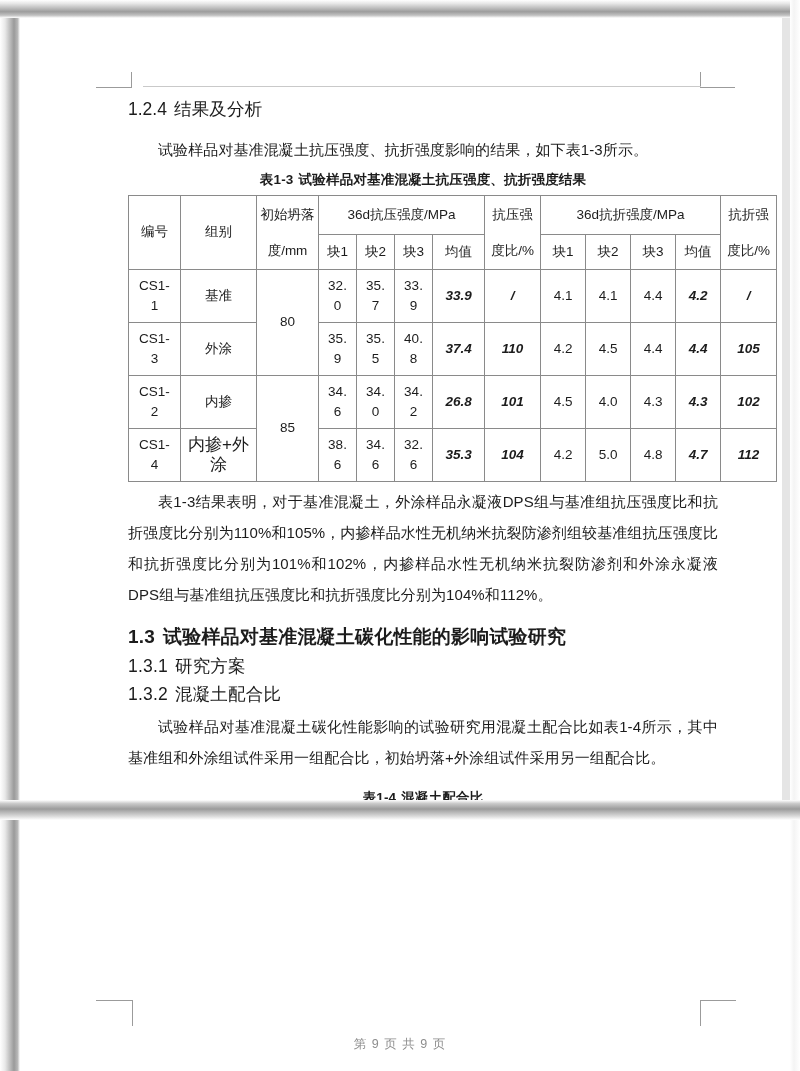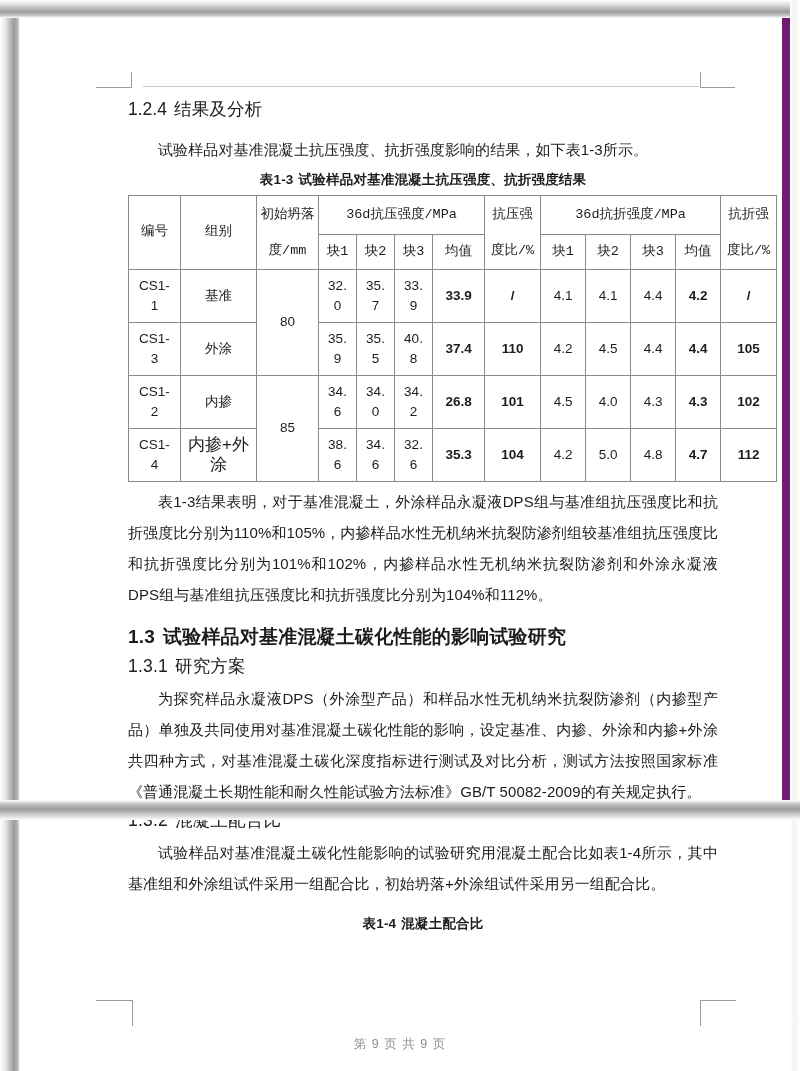--- a/index.html
+++ b/index.html
@@ -13,21 +13,21 @@
     overflow: hidden;
     font-family: "Liberation Sans", "DejaVu Sans", sans-serif;
     color: #1c1c1c;
   }
 
   
   #canvas {
     position: relative;
     width: 800px;
     height: 820px;
-    background: #701a75;
+    background: #e5e5e5;
   }
   .shadow-left {
     position: absolute;
     left: 0; top: 0;
     width: 20px; height: 1071px;
     background: linear-gradient(to right, #ffffff 0%, #e9e9e9 25%, #9a9a9a 70%, #b8b8b8 88%, #ffffff 100%);
   }
   .shadow-top {
     position: absolute;
     left: 0; top: 0;
@@ -132,23 +132,22 @@
     text-align: center;
     vertical-align: middle;
     font-weight: 400;
     font-size: 13.5px;
     padding: 2px 1px;
     line-height: 20px;
     color: #1c1c1c;
   }
   table.data-table th {
     font-weight: 400;
-    font-family: Liberation Mono, monospace;
-  }
-  table.data-table td.b, table.data-table th.b { font-weight: 700; }
+  }
+  table.data-table td.b, table.data-table th.b { font-weight: 700; font-style: italic; }
   .hrow th { height: 34px; }
   .hrow2 th { height: 30px; }
   .drow td { height: 48px; }
 
   
   .page-footer {
     position: absolute;
     left: 0;
     top: 1020px;
     width: 764px;
@@ -297,21 +296,20 @@
           </tr>
         </tbody>
       </table>
 
       <p class="body-text">表1-3结果表明，对于基准混凝土，外涂样品永凝液DPS组与基准组抗压强度比和抗折强度比分别为110%和105%，内掺样品水性无机纳米抗裂防渗剂组较基准组抗压强度比和抗折强度比分别为101%和102%，内掺样品水性无机纳米抗裂防渗剂和外涂永凝液DPS组与基准组抗压强度比和抗折强度比分别为104%和112%。</p>
 
       <h2 class="sec-title-major"><span>1.3</span><span class="sp"></span><span>试验样品对基准混凝土碳化性能的影响试验研究</span></h2>
 
       <h2 class="sec-title" style="margin-bottom:4px"><span>1.3.1</span><span class="sp"></span><span>研究方案</span></h2>
 
-      <p class="body-text">为探究样品永凝液DPS（外涂型产品）和样品水性无机纳米抗裂防渗剂（内掺型产品）单独及共同使用对基准混凝土碳化性能的影响，设定基准、内掺、外涂和内掺+外涂共四种方式，对基准混凝土碳化深度指标进行测试及对比分析，测试方法按照国家标准《普通混凝土长期性能和耐久性能试验方法标准》GB/T 50082-2009的有关规定执行。</p>
 
       <h2 class="sec-title" style="margin-top:0;margin-bottom:4px"><span>1.3.2</span><span class="sp"></span><span>混凝土配合比</span></h2>
 
       <p class="body-text">试验样品对基准混凝土碳化性能影响的试验研究用混凝土配合比如表1-4所示，其中基准组和外涂组试件采用一组配合比，初始坍落+外涂组试件采用另一组配合比。</p>
 
       <p class="table-caption" style="margin-top:16px"><span>表1-4</span><span class="sp"></span><span>混凝土配合比</span></p>
 
     </div>
 
     <div class="page-footer">第 9 页 共 9 页</div>

